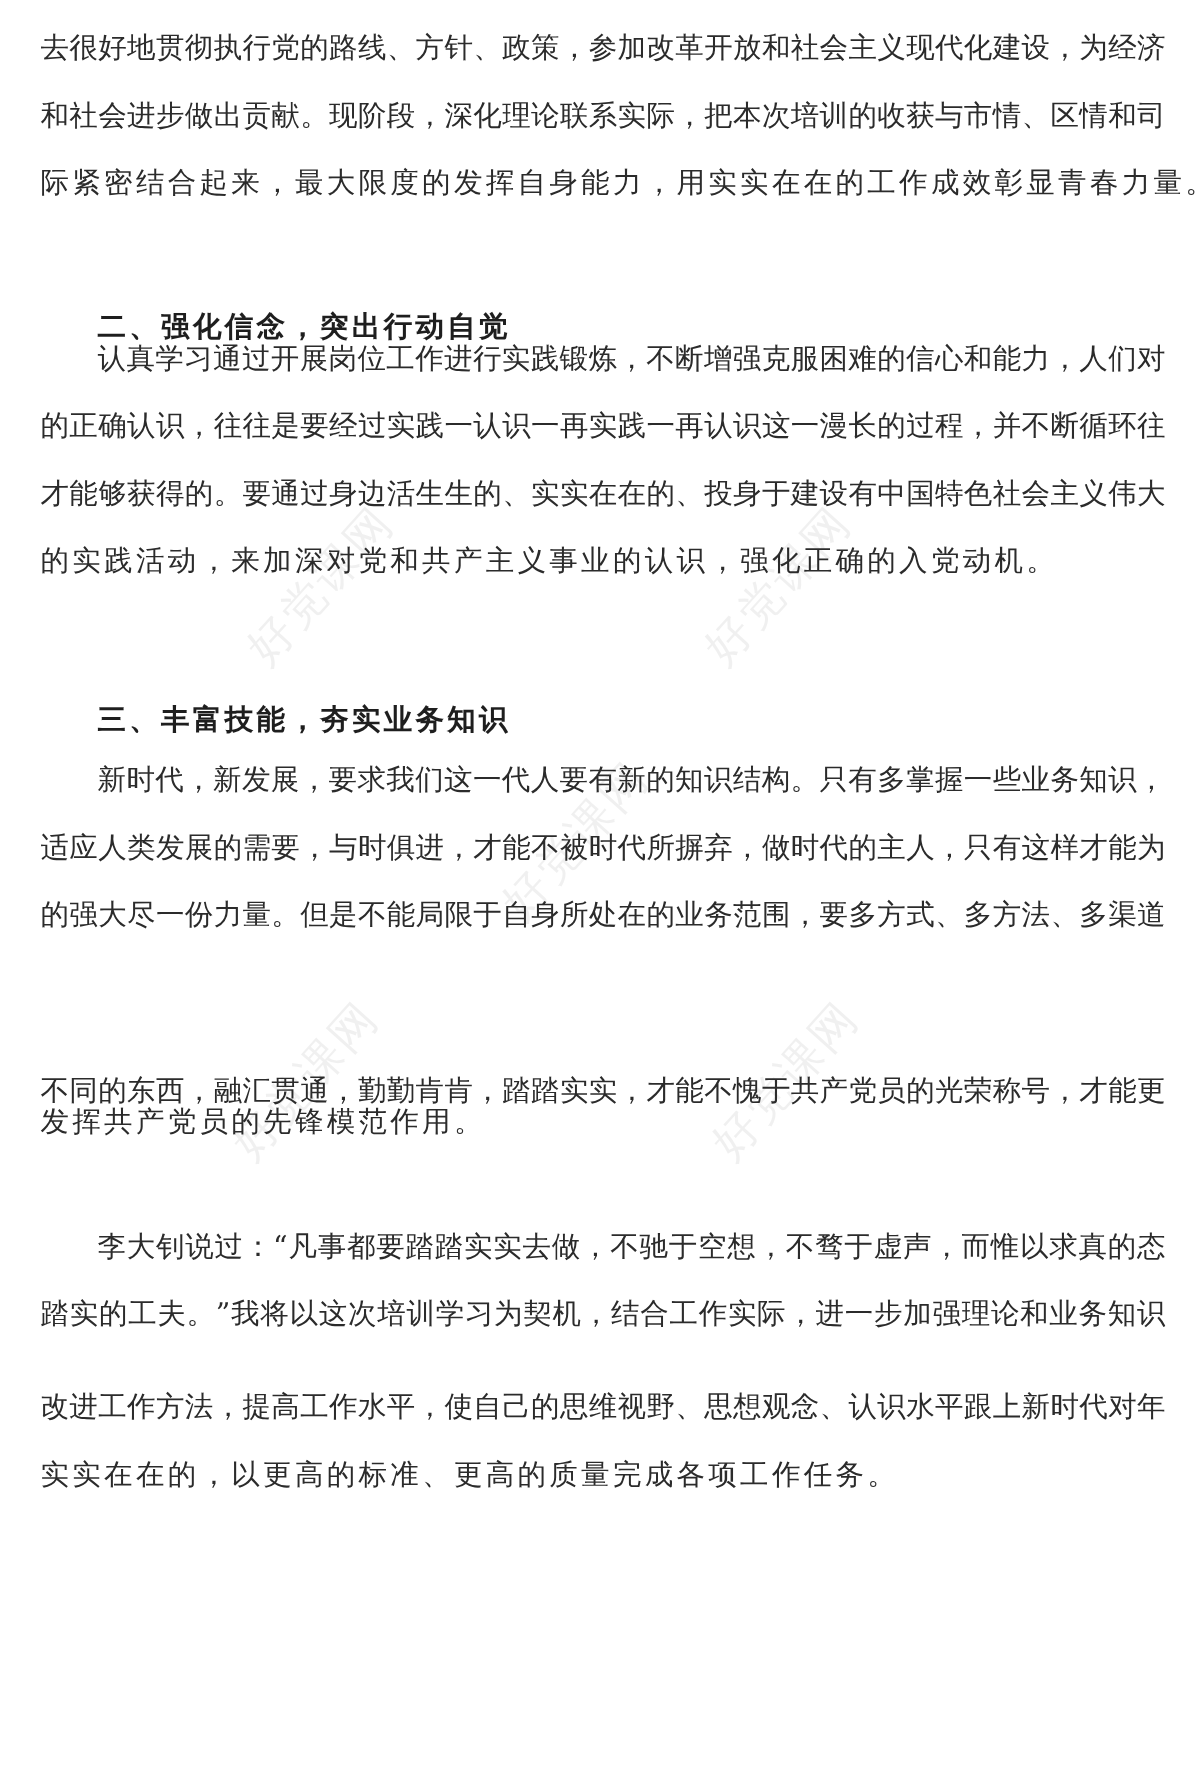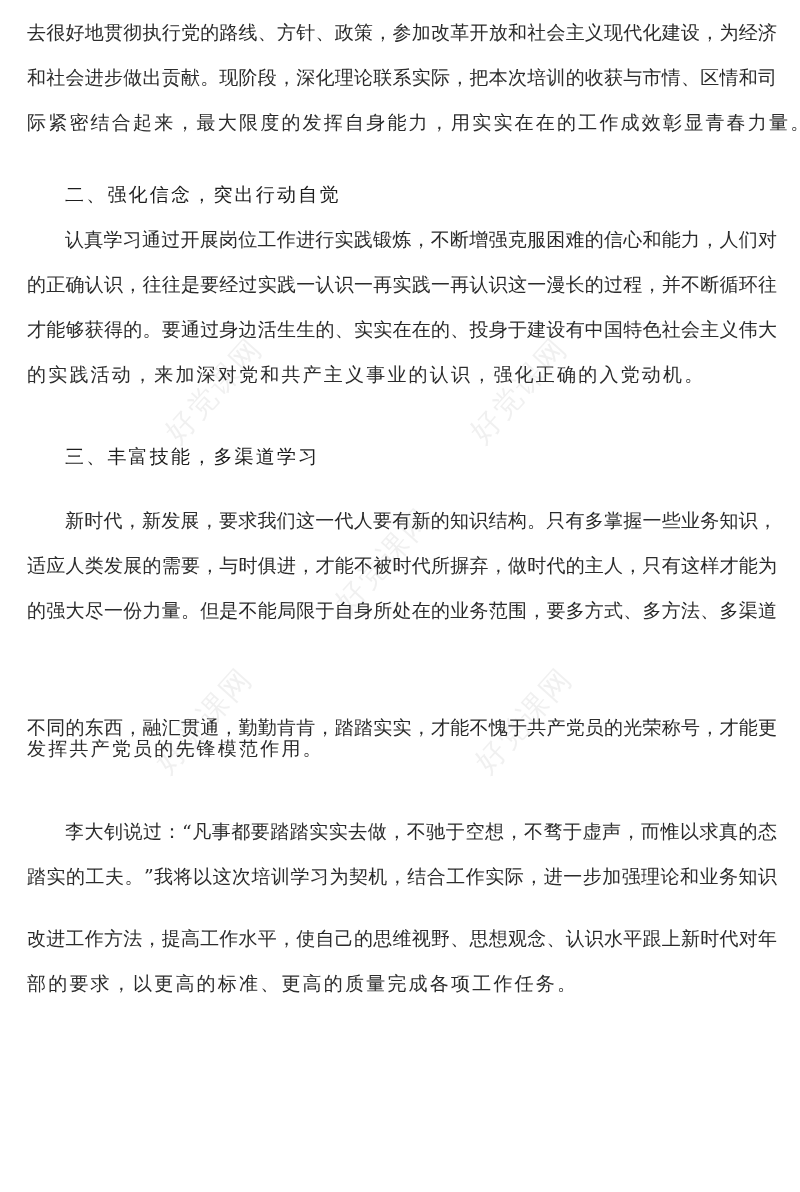--- a/index.html
+++ b/index.html
@@ -24,21 +24,21 @@
     .line {
       position: absolute;
       left: 27px;
       width: 750px;
       font-size: 19px;
       line-height: 24px;
       white-space: nowrap;
       letter-spacing: 2.2px;
     }
     .line.indent { left: 65px; width: 712px; }
-    .line.heading { font-weight: normal; color: #1e1e1e; }
+    .line.heading { font-weight: bold; color: #1e1e1e; margin-top: 24px; }
     .line.justify {
       text-align: justify;
       text-align-last: justify;
       white-space: normal;
       letter-spacing: 0;
       height: 24px;
       overflow: hidden;
     }
     .watermark {
       position: absolute;
@@ -67,26 +67,26 @@
   <div class="line justify" style="top:65px;">和社会进步做出贡献。现阶段，深化理论联系实际，把本次培训的收获与市情、区情和司情实</div>
   <div class="line" style="top:110px;">际紧密结合起来，最大限度的发挥自身能力，用实实在在的工作成效彰显青春力量。</div>
 
   <div class="line indent heading" style="top:182px;">二、强化信念，突出行动自觉</div>
 
   <div class="line indent justify" style="top:227px;">认真学习通过开展岗位工作进行实践锻炼，不断增强克服困难的信心和能力，人们对事物</div>
   <div class="line justify" style="top:272px;">的正确认识，往往是要经过实践一认识一再实践一再认识这一漫长的过程，并不断循环往复，</div>
   <div class="line justify" style="top:317px;">才能够获得的。要通过身边活生生的、实实在在的、投身于建设有中国特色社会主义伟大事业</div>
   <div class="line" style="top:362px;">的实践活动，来加深对党和共产主义事业的认识，强化正确的入党动机。</div>
 
-  <div class="line indent heading" style="top:444px;">三、丰富技能，多渠道学习</div>
+  <div class="line indent heading" style="top:444px;">三、丰富技能，夯实业务知识</div>
 
   <div class="line indent justify" style="top:508px;">新时代，新发展，要求我们这一代人要有新的知识结构。只有多掌握一些业务知识，才能</div>
   <div class="line justify" style="top:553px;">适应人类发展的需要，与时俱进，才能不被时代所摒弃，做时代的主人，只有这样才能为祖国</div>
   <div class="line justify" style="top:598px;">的强大尽一份力量。但是不能局限于自身所处在的业务范围，要多方式、多方法、多渠道学习</div>
   <div class="line justify" style="top:715px;">不同的东西，融汇贯通，勤勤肯肯，踏踏实实，才能不愧于共产党员的光荣称号，才能更好地</div>
   <div class="line" style="top:736px;">发挥共产党员的先锋模范作用。</div>
 
   <div class="line indent justify" style="top:819px;">李大钊说过：“凡事都要踏踏实实去做，不驰于空想，不骛于虚声，而惟以求真的态度作</div>
   <div class="line justify" style="top:864px;">踏实的工夫。”我将以这次培训学习为契机，结合工作实际，进一步加强理论和业务知识学习，</div>
   <div class="line justify" style="top:926px;">改进工作方法，提高工作水平，使自己的思维视野、思想观念、认识水平跟上新时代对年轻干</div>
-  <div class="line" style="top:971px;">部的要求，以更高的标准、更高的质量完成各项工作任务。</div>
+  <div class="line" style="top:971px;">实实在在的，以更高的标准、更高的质量完成各项工作任务。</div>
 
 </div>
 
 </body></html>

